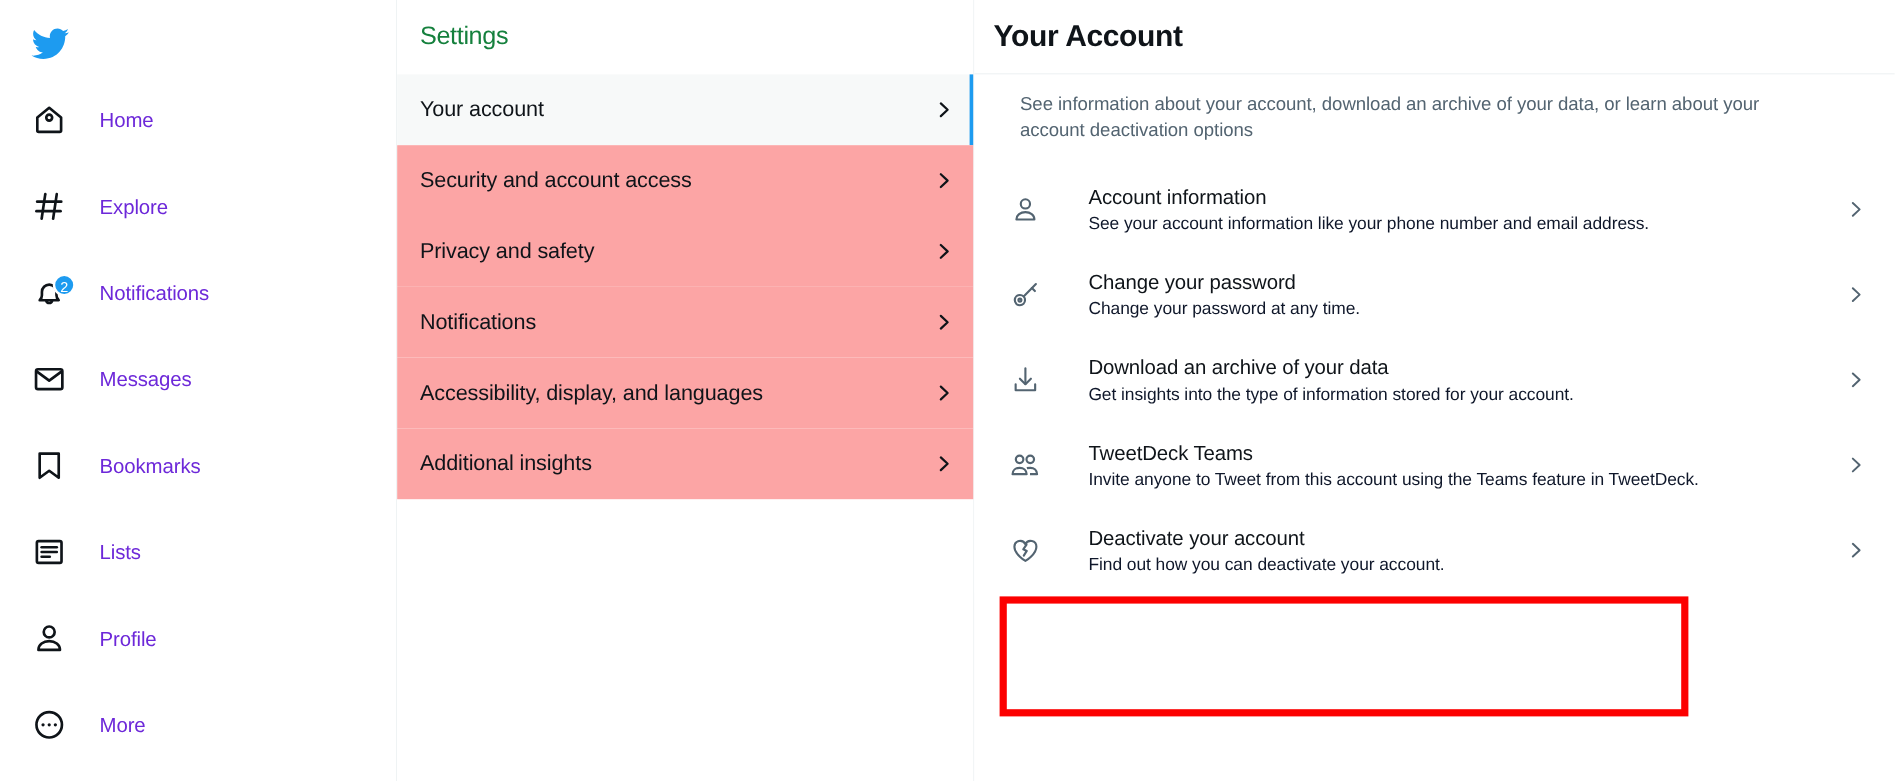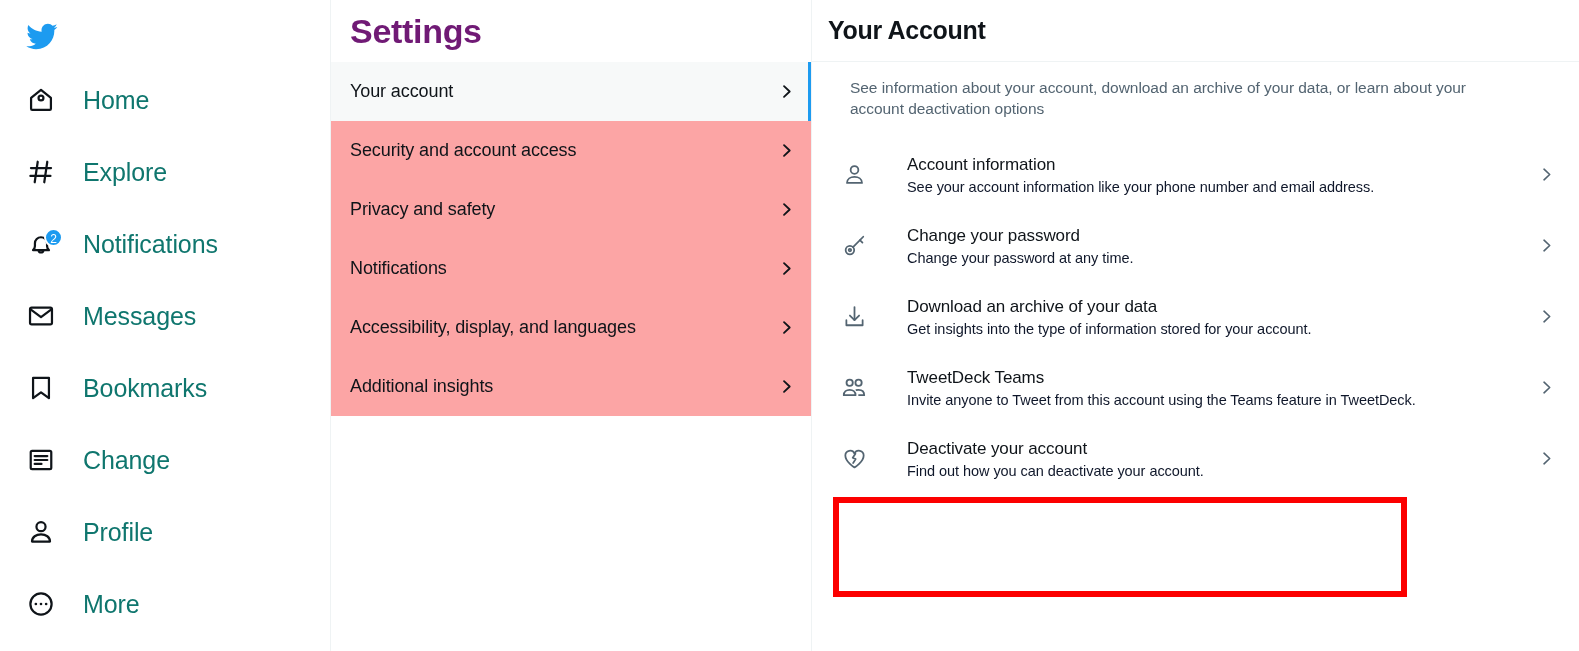--- a/index.html
+++ b/index.html
@@ -46,23 +46,23 @@
   }
   .nav-icon {
     width: 46px;
     min-width: 46px;
     display: flex;
     align-items: center;
     justify-content: center;
     position: relative;
   }
   .nav-label {
-    font-size: 25px;
+    font-size: 17px;
     line-height: 29px;
-    color: #0f766e;
+    color: #6d28d9;
     margin-left: 19px;
     font-weight: 400;
     letter-spacing: -0.1px;
     white-space: nowrap;
   }
   .badge {
     position: absolute;
     top: -2px;
     left: 26px;
     min-width: 19px;
@@ -86,24 +86,24 @@
     position: relative;
     background: #fff;
   }
   .settings-header {
     height: 62px;
     display: flex;
     align-items: center;
     padding: 0 19px;
   }
   .settings-title {
-    font-size: 34px;
-    font-weight: 700;
+    font-size: 21px;
+    font-weight: 400;
     letter-spacing: -0.3px;
-    color: #701a75;
+    color: #15803d;
   }
   .settings-item {
     height: 59px;
     display: flex;
     align-items: center;
     justify-content: space-between;
     padding: 0 16px 0 19px;
     position: relative;
     background: #fca5a5;
   }
@@ -287,21 +287,21 @@
 
     <a class="nav-item">
       <span class="nav-icon">
         <svg width="28" height="28" viewBox="0 0 24 24" fill="none" stroke="#0f1419" stroke-width="1.9" stroke-linecap="round" stroke-linejoin="round">
           <rect x="3.2" y="4.2" width="17.6" height="15.6" rx="1.2"></rect>
           <line x1="6.6" y1="8.6" x2="17.4" y2="8.6"></line>
           <line x1="6.6" y1="12" x2="17.4" y2="12"></line>
           <line x1="6.6" y1="15.4" x2="12.4" y2="15.4"></line>
         </svg>
       </span>
-      <span class="nav-label">Change</span>
+      <span class="nav-label">Lists</span>
     </a>
 
     <a class="nav-item">
       <span class="nav-icon">
         <svg width="28" height="28" viewBox="0 0 24 24" fill="none" stroke="#0f1419" stroke-width="1.9" stroke-linejoin="round">
           <circle cx="12" cy="7.4" r="3.9"></circle>
           <path d="M4.3 20.2c0-3.9 3.5-6.2 7.7-6.2s7.7 2.3 7.7 6.2z"></path>
         </svg>
       </span>
       <span class="nav-label">Profile</span>

